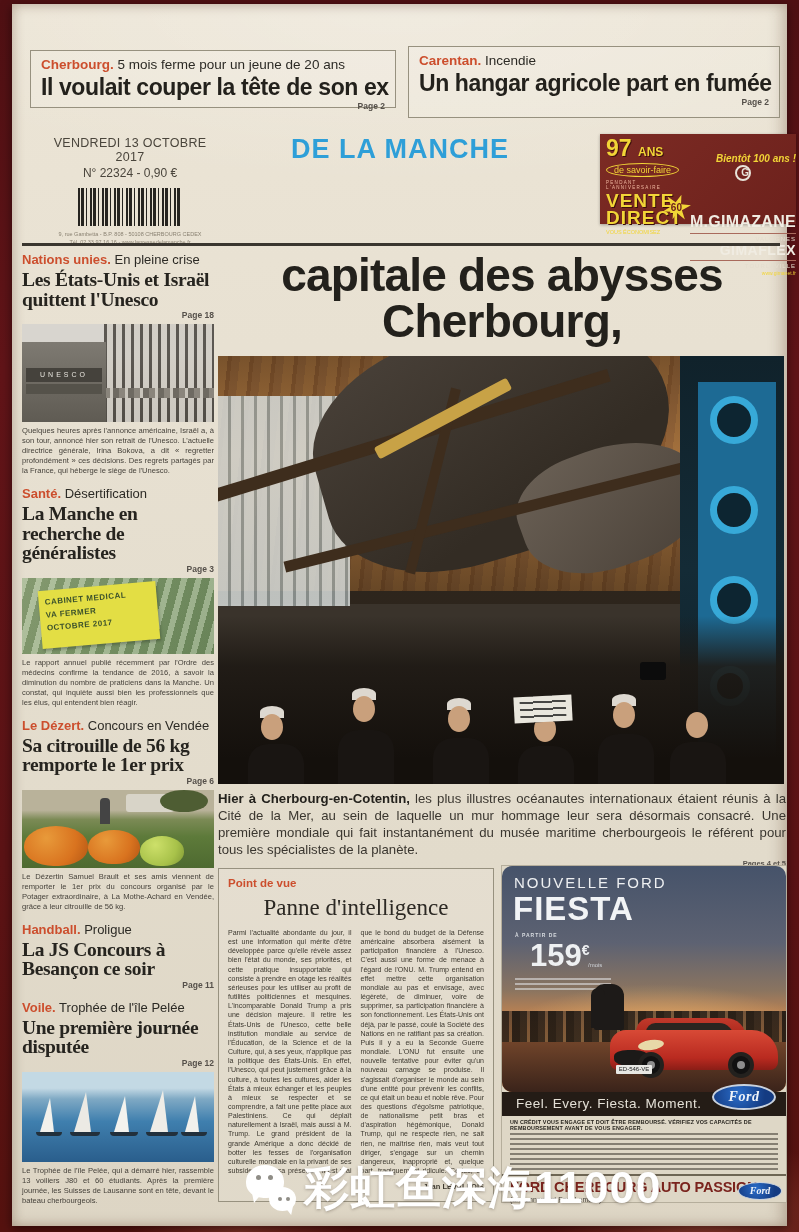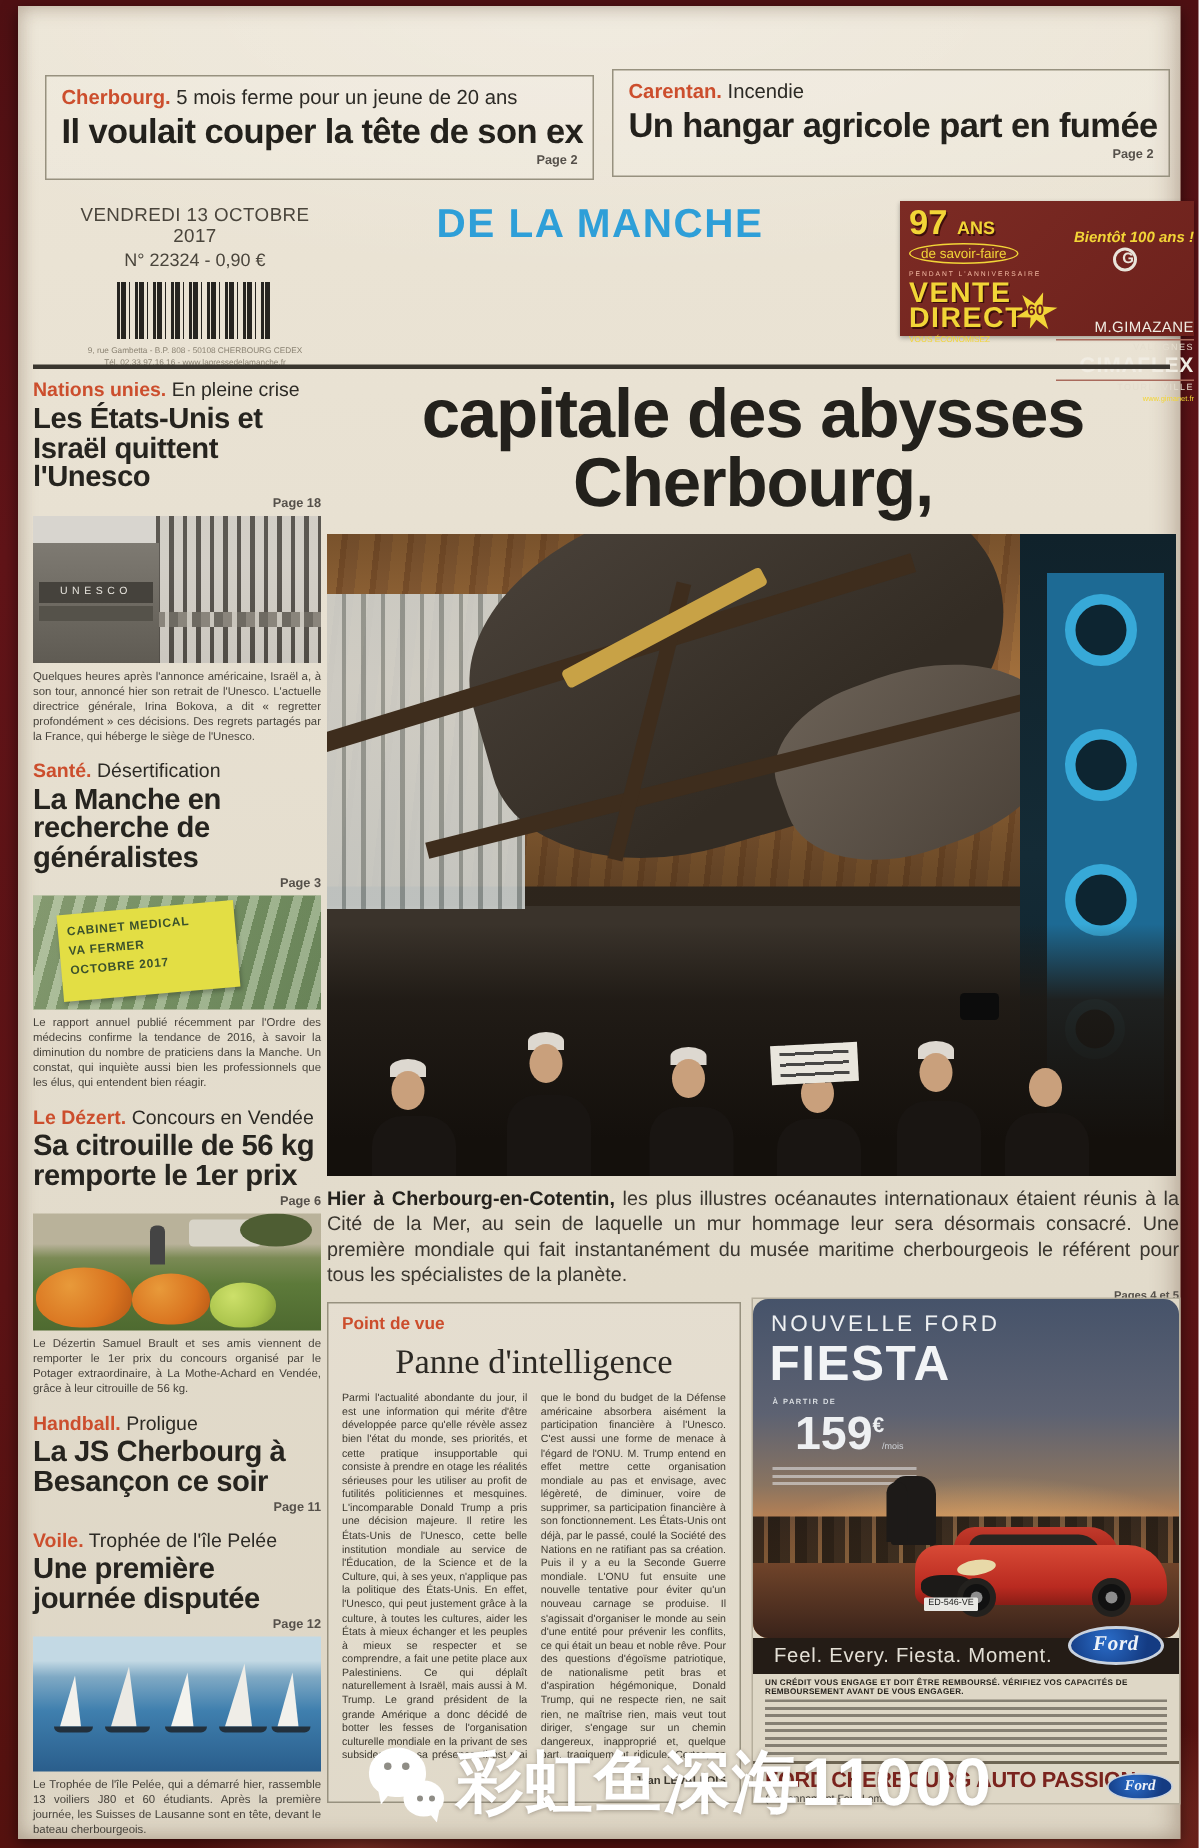--- a/index.html
+++ b/index.html
@@ -15,21 +15,21 @@
   .paper {
     position:absolute; left:12px; top:4px; width:775px; height:1222px;
     background:
       radial-gradient(900px 300px at 50% 0%, rgba(255,255,255,.25), rgba(255,255,255,0) 60%),
       linear-gradient(180deg,#ece5d6 0%, #e7e0d1 35%, #e2dbcb 70%, #ddd5c4 100%);
     box-shadow: inset -6px 0 14px rgba(90,60,40,.25), inset 4px 0 10px rgba(90,60,40,.18), 0 3px 10px rgba(0,0,0,.5);
   }
 
   
   .teaser { position:absolute; border:1px solid #97917f; padding:6px 10px 4px 10px; background:rgba(255,255,255,.12); }
-  .teaser-left  { left:18px;  top:46px; width:366px; height:70px; }
+  .teaser-left  { left:18px;  top:46px; width:366px; height:58px; }
   .teaser-right { left:396px; top:42px; width:372px; height:72px; }
   .kickline { font-size:13.5px; color:#2c2a25; }
   .kick-town { color:#cc4e2d; font-weight:700; }
   .teaser h2 { font-size:23px; font-weight:800; color:#23211c; letter-spacing:-.4px; margin-top:2px; white-space:nowrap; }
   .pageref { font-size:8.5px; color:#55504a; text-align:right; font-weight:600; }
 
   
   .mast-left { position:absolute; left:28px; top:132px; width:180px; text-align:center; color:#4a453c; }
   .mast-date { font-size:12.5px; letter-spacing:.3px; }
   .mast-issue { font-size:12px; margin-top:2px; }
@@ -47,32 +47,32 @@
   .mad-years small { font-size:12px; font-weight:800; }
   .mad-savoir { display:inline-block; font-size:9px; border:1px solid #f2d537; border-radius:50%; padding:1px 7px; margin-top:1px; }
   .mad-anniv { font-size:4.5px; letter-spacing:1.3px; color:#f0b7a0; margin-top:3px; }
   .mad-vente { font-size:19px; font-weight:800; line-height:.92; letter-spacing:1px; margin-top:2px; text-shadow:1px 1px 0 #3c0f0c; }
   .mad-eco { font-size:5.5px; margin-top:2px; color:#f2d537; }
   .mad-star { position:absolute; right:0; bottom:4px; width:26px; height:26px; background:#f2d537; transform:rotate(20deg); clip-path:polygon(50% 0,61% 35%,98% 25%,72% 55%,95% 85%,58% 72%,50% 100%,42% 72%,5% 85%,28% 55%,2% 25%,39% 35%); display:flex; align-items:center; justify-content:center; }
   .mad-star span { transform:rotate(-20deg); color:#6d211c; font-weight:800; font-size:10px; }
   .mad-right { flex:1; text-align:right; padding-top:19px; }
   .mad-soon { font-size:10px; font-style:italic; font-weight:700; color:#f2d537; }
   .mad-g { width:16px; height:16px; border:2px solid #e9e4da; border-radius:50%; margin:1px auto; color:#e9e4da; font-size:10px; font-weight:700; line-height:12px; }
-  .mad-brand { font-size:10px; font-weight:400; color:#f0ece2; letter-spacing:.3px;margin-top:32px; }
+  .mad-brand { font-size:16px; font-weight:700; color:#f0ece2; letter-spacing:.3px;margin-top:32px; }
   .mad-city { font-size:6px; color:#e4ddce; letter-spacing:1px; margin-top:2px; border-top:1px solid #a96a5c; padding-top:2px; }
   .mad-brand2 { font-size:14px; font-weight:800; color:#f0ece2; letter-spacing:.5px; }
   .mad-site { font-size:5px; color:#f2d537; margin-top:1px; }
 
   .mast-rule { position:absolute; left:10px; top:239px; width:758px; height:3px; background:#3a362f; }
 
   
   .left-col { position:absolute; left:10px; top:248px; width:192px; }
   .sec { margin-bottom:10px; }
   .sec .kickline { font-size:13px; }
-  .sec h3 { font-size:19.5px; font-weight:800; color:#26241f; line-height:1.0; letter-spacing:-.3px; margin-top:3px; }
+  .sec h3 { font-size:19.5px; font-weight:800; color:#26241f; line-height:1.0; letter-spacing:-.3px; margin-top:3px;font-family:Liberation Serif, serif; }
   .sec .pageref { margin-top:1px; }
   .cap { font-size:7.6px; color:#45413a; text-align:justify; line-height:1.32; margin-top:4px; }
   .lphoto { width:100%; position:relative; overflow:hidden; margin-top:4px; }
 
   
   .ph-unesco { height:98px; background:linear-gradient(180deg,#d8d5cf 0 30%, #b9b5ae 60%, #8e8a82); }
   .un-bldg { position:absolute; left:0; top:18px; width:84px; height:80px; background:linear-gradient(180deg,#7e7a72,#5f5b53); }
   .un-band { position:absolute; left:4px; top:44px; width:76px; height:14px; background:#45423c; color:#e8e5de; font-size:7px; letter-spacing:3px; text-align:center; line-height:14px; }
   .un-sub { position:absolute; left:4px; top:60px; width:76px; height:10px; background:#55524a; }
   .un-fence { position:absolute; right:0; top:0; width:110px; height:98px;
@@ -308,21 +308,21 @@
         <div class="pp-person"></div>
         <div class="pp-p1"></div>
         <div class="pp-p2"></div>
         <div class="pp-p3"></div>
       </div>
       <p class="cap">Le Dézertin Samuel Brault et ses amis viennent de remporter le 1er prix du concours organisé par le Potager extraordinaire, à La Mothe-Achard en Vendée, grâce à leur citrouille de 56 kg.</p>
     </div>
 
     <div class="sec">
       <div class="kickline"><span class="kick-town">Handball.</span> <span>Proligue</span></div>
-      <h3>La JS Cherbourg à Besançon ce soir</h3>
+      <h3>La JS Concours à Besançon ce soir</h3>
       <div class="pageref">Page 11</div>
     </div>
 
     <div class="sec">
       <div class="kickline"><span class="kick-town">Voile.</span> <span>Trophée de l'île Pelée</span></div>
       <h3>Une première journée disputée</h3>
       <div class="pageref">Page 12</div>
       <div class="lphoto ph-sail">
         <div class="sail s1"></div>
         <div class="sail s2"></div>

